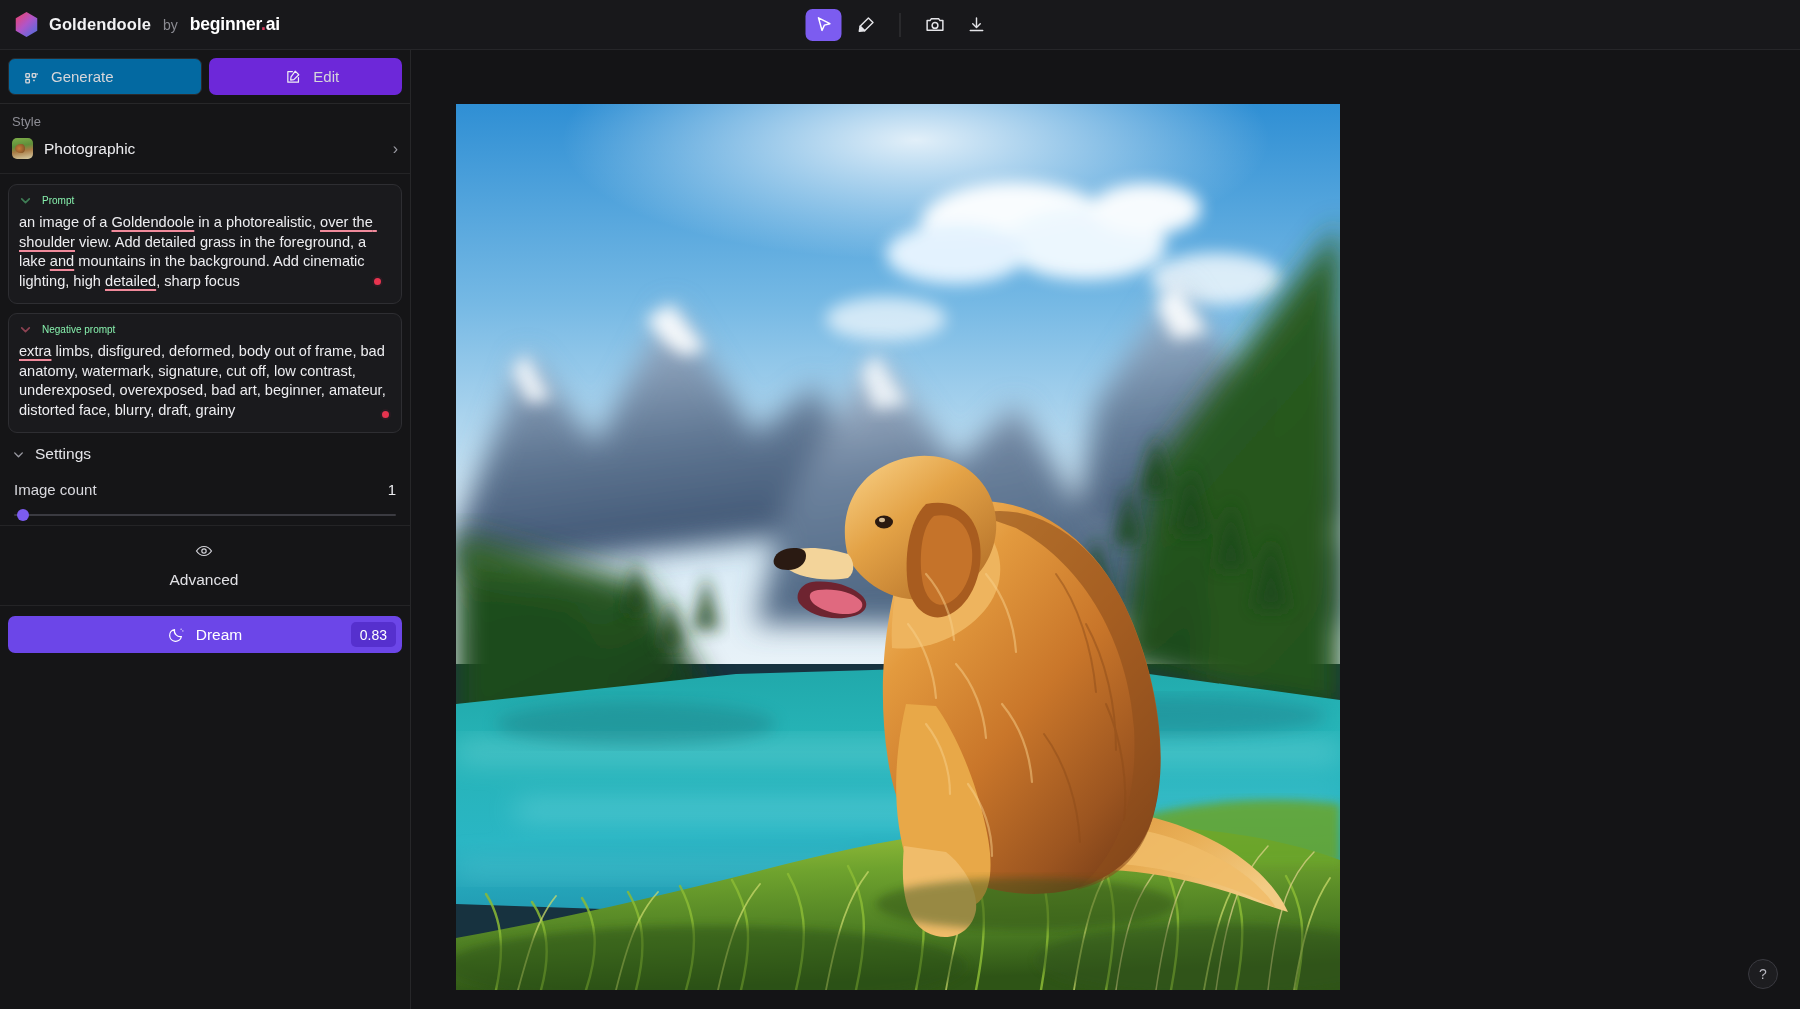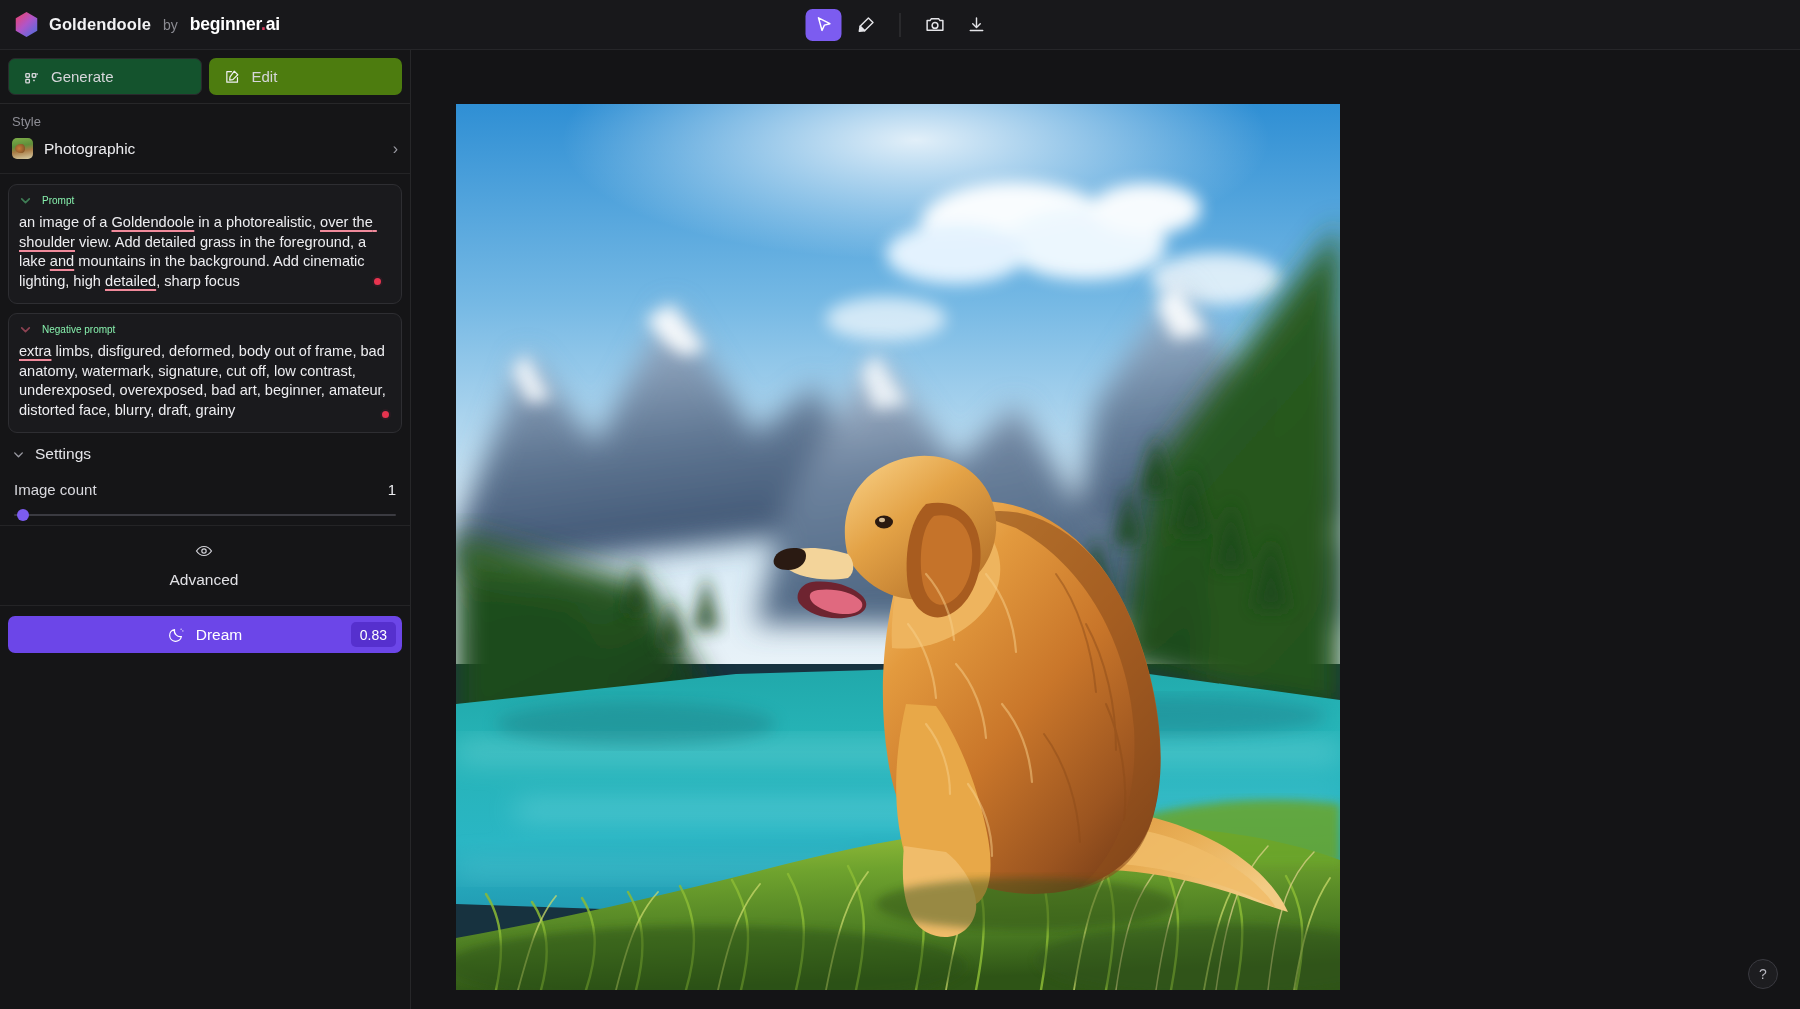--- a/index.html
+++ b/index.html
@@ -79,22 +79,22 @@
     display: flex; flex-direction: column;
   }
   .tabs { display: flex; gap: 7px; padding: 8px; border-bottom: 1px solid #272729; }
   .tab {
     flex: 1; height: 37px; border-radius: 7px;
     display: flex; align-items: center; gap: 11px;
     padding-left: 14px; cursor: pointer;
     font-size: 15px; color: #d6d6da;
     border: 1px solid transparent;
   }
-  .tab.generate { background: #14532d; border-color: #2a2a2d; }
-  .tab.edit { background: #4d7c0f; }
+  .tab.generate { background: #0369a1; border-color: #2a2a2d; }
+  .tab.edit { background: #6d28d9; justify-content: center; }
 
   .section { padding: 10px 12px 12px 12px; border-bottom: 1px solid #242426; }
   .section-label { font-size: 13px; color: #8e8e96; margin-bottom: 9px; }
   .style-row { display: flex; align-items: center; gap: 11px; cursor: pointer; padding-bottom: 2px; }
   .style-thumb {
     width: 21px; height: 21px; border-radius: 5px;
     background: linear-gradient(170deg,#7fae4a 0%,#5f8f3a 38%,#a87b45 60%,#d8cfa8 100%);
     flex: none; position: relative; overflow: hidden;
   }
   .style-thumb:after {

